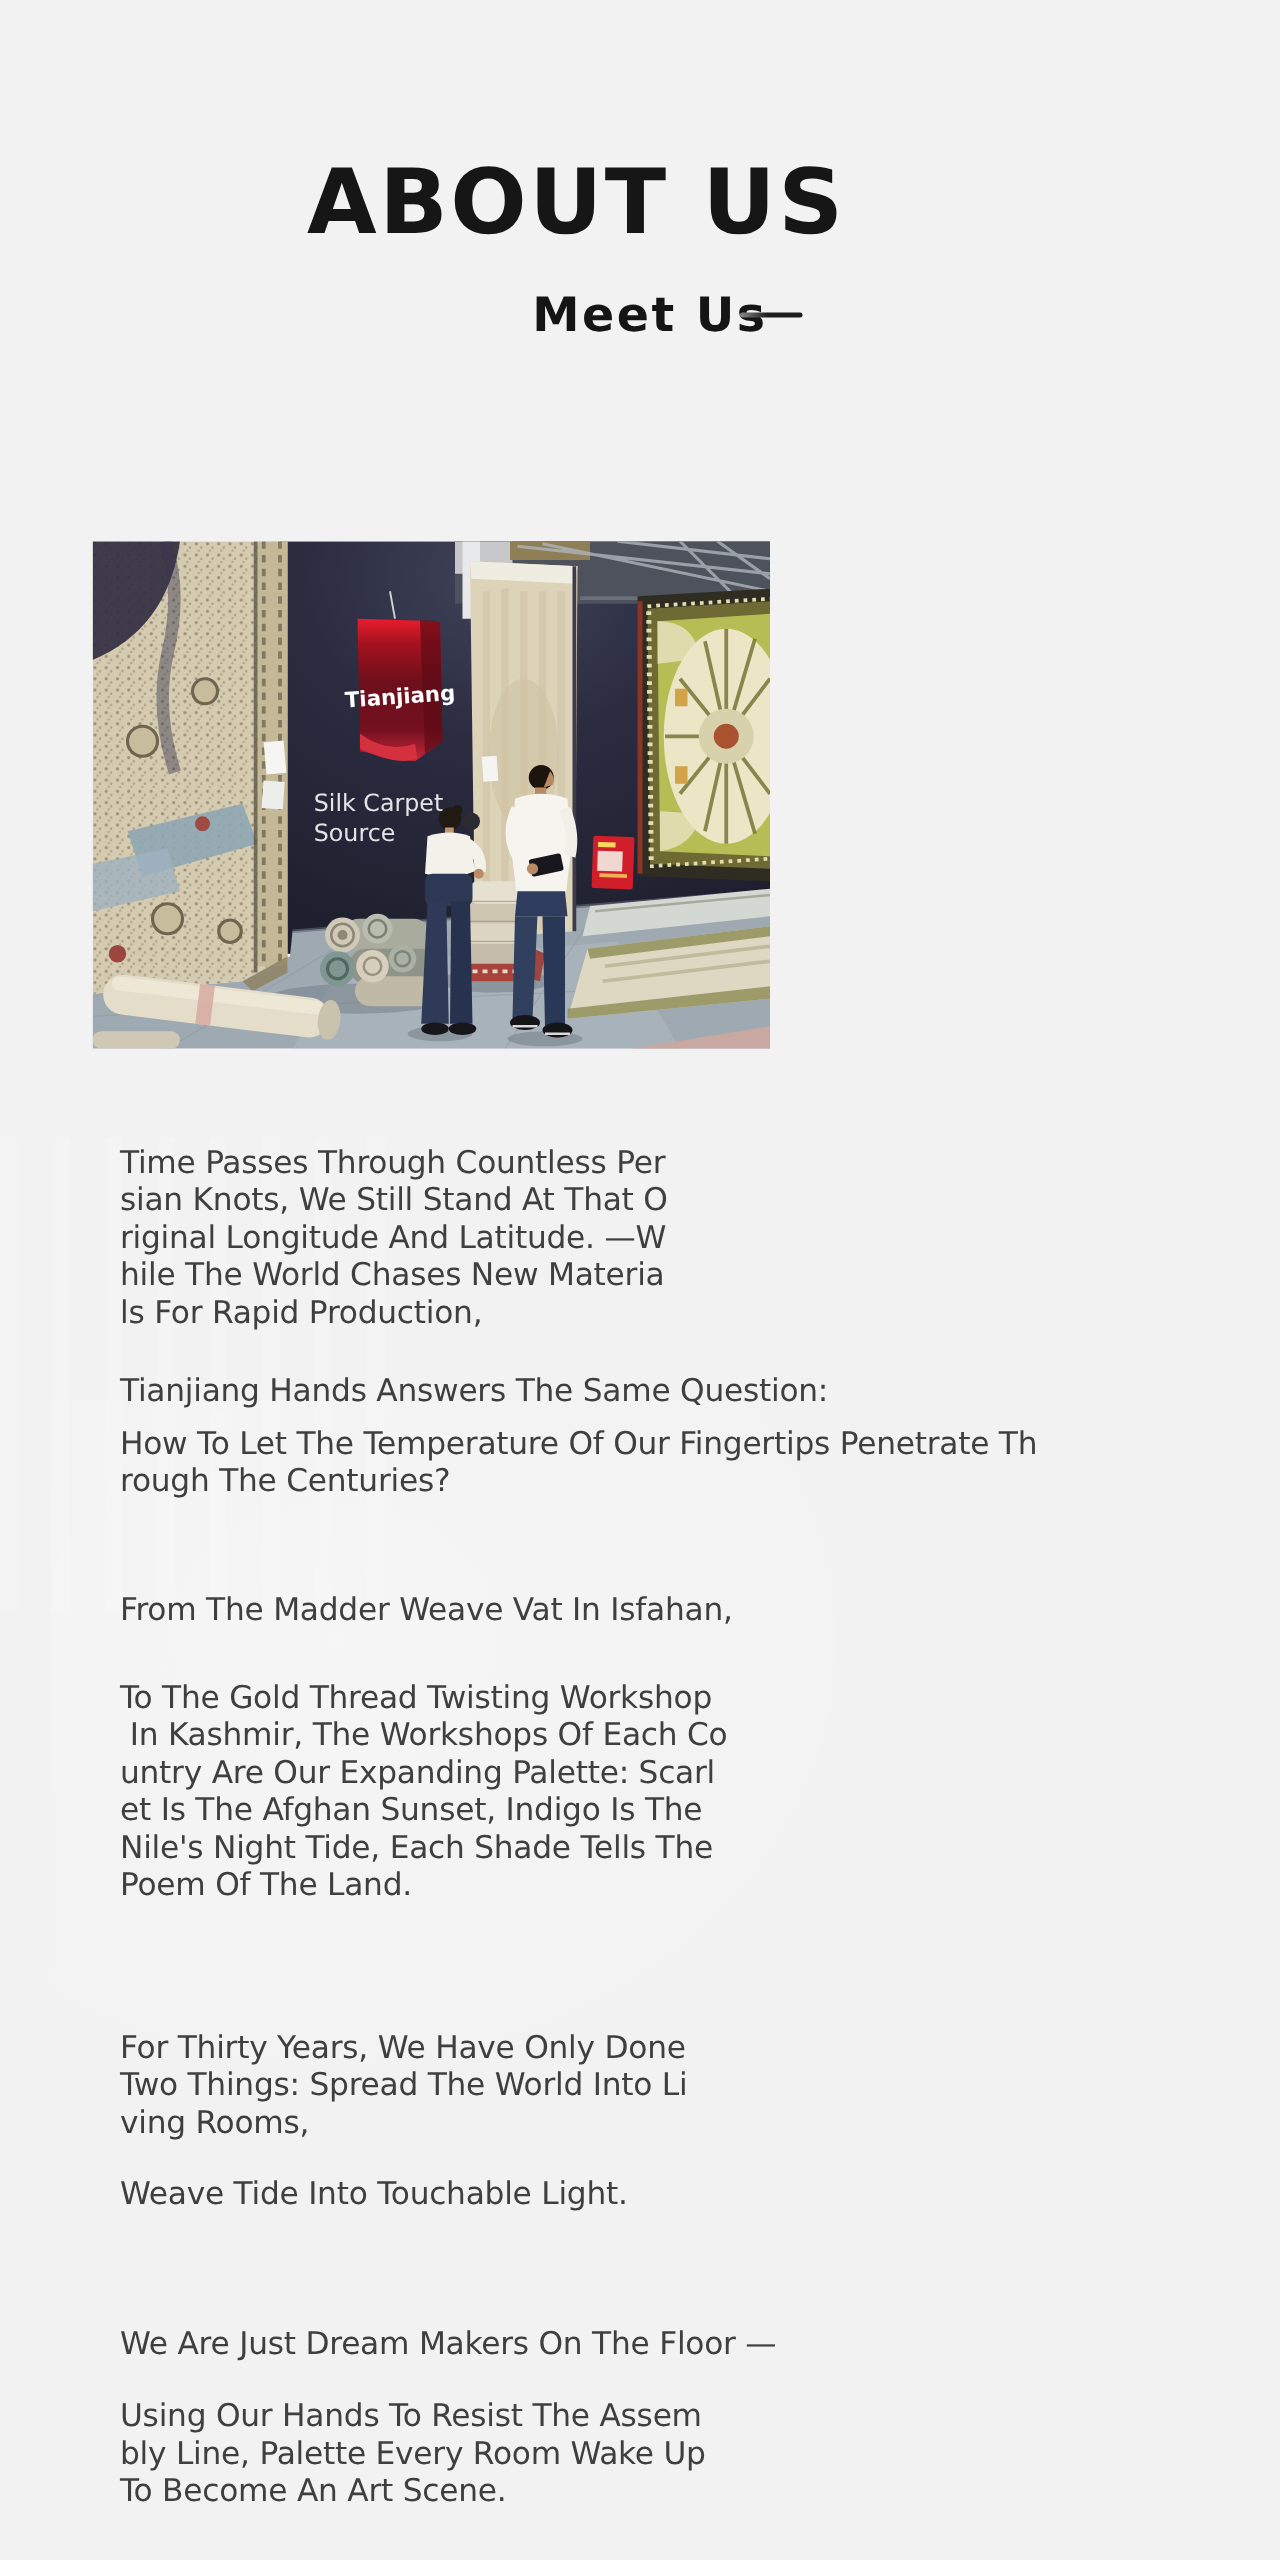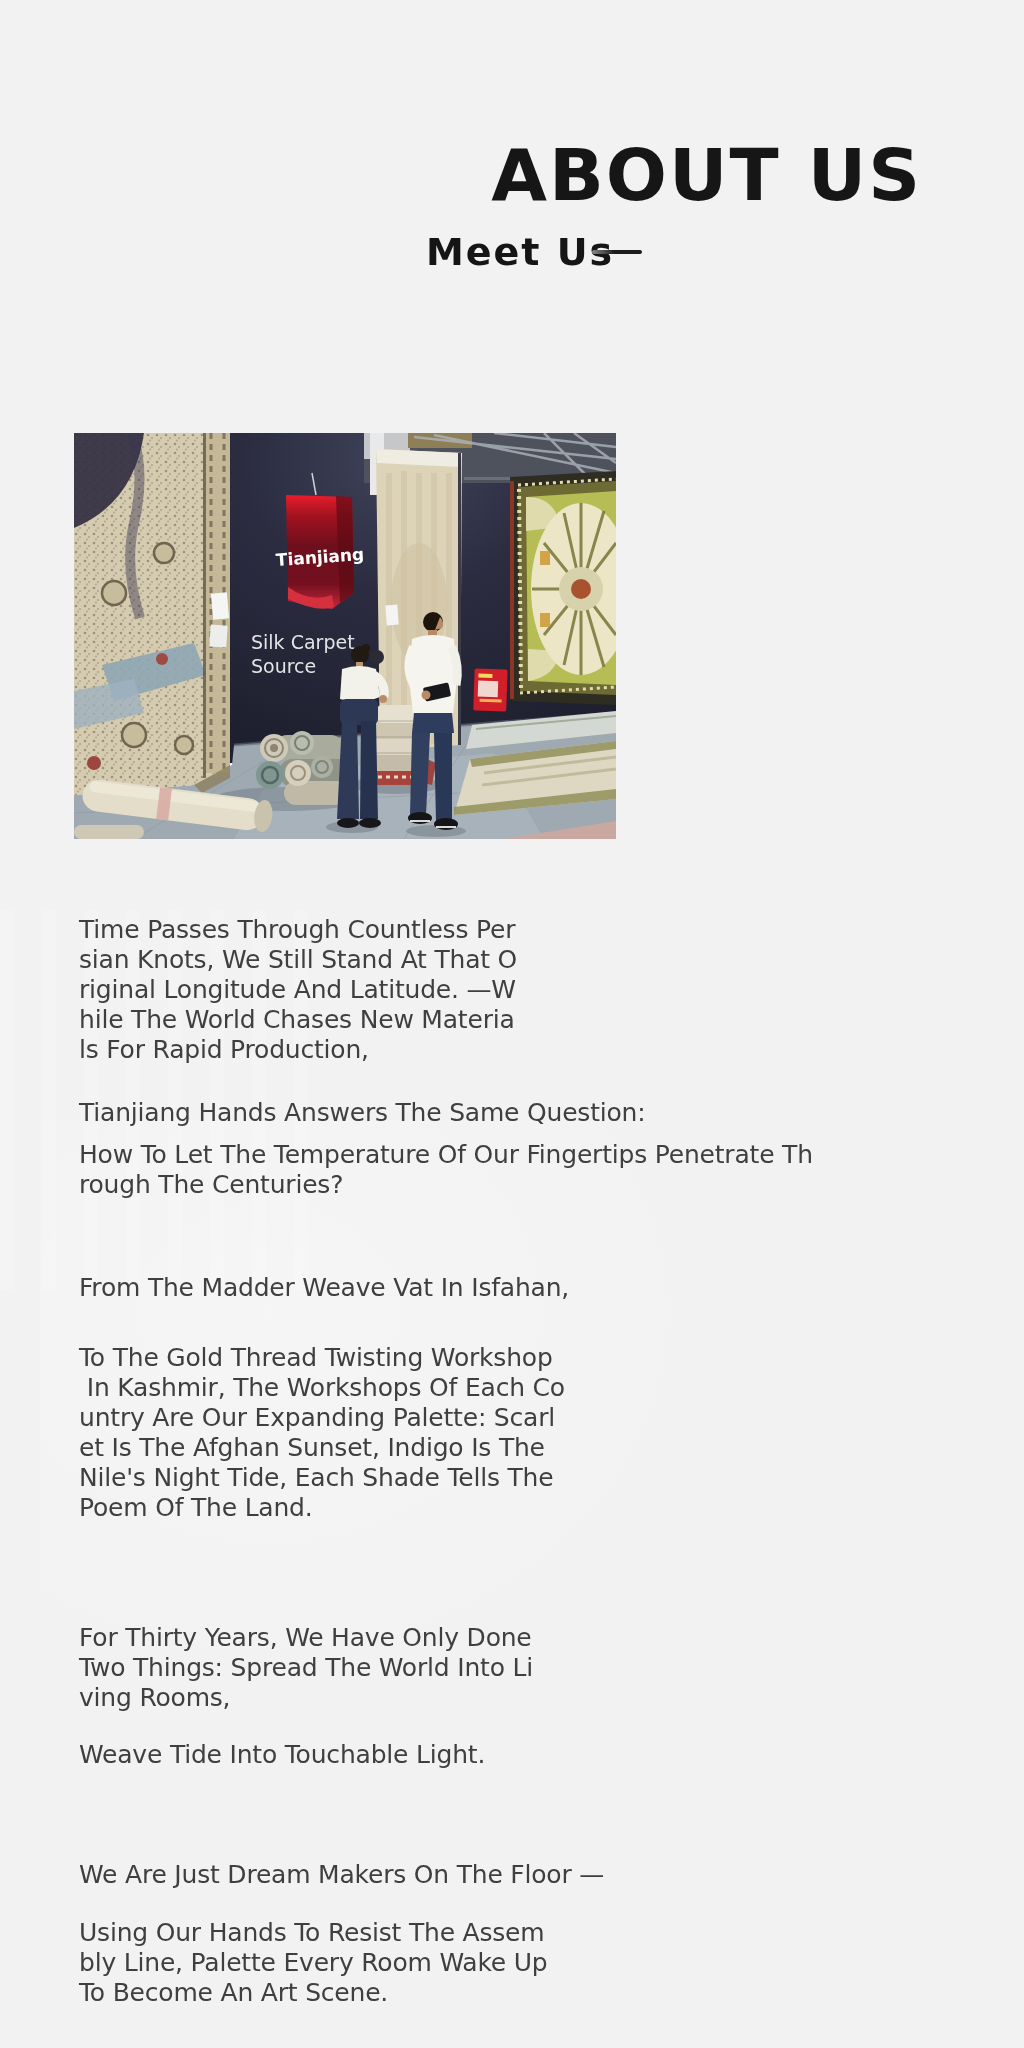--- a/index.html
+++ b/index.html
@@ -13,41 +13,41 @@
     position:absolute; left:0; top:910px; width:310px; height:380px;
     background:repeating-linear-gradient(90deg, rgba(255,255,255,.5) 0 14px, rgba(255,255,255,0) 14px 42px);
     opacity:.28; pointer-events:none;
   }
   .bg-glow {
     position:absolute; left:40px; top:1120px; width:760px; height:640px;
     background:radial-gradient(ellipse at 30% 30%, rgba(255,255,255,.55), rgba(255,255,255,0) 62%);
     opacity:.5; pointer-events:none;
   }
   .page-title {
-    position:absolute; top:139px; left:0; width:922px; margin:0;
-    text-align:right; font-size:72px; line-height:72px; font-weight:bold;
+    position:absolute; top:125px; left:0; width:922px; margin:0;
+    text-align:center; font-size:72px; line-height:72px; font-weight:bold;
     letter-spacing:2px; color:#161616;
   }
   .page-subtitle {
     position:absolute; top:230px; left:0; width:960px; margin:0;
     text-align:center; font-size:38px; line-height:44px; font-weight:bold;
     letter-spacing:2px; color:#151515;padding-left:40px;
   }
   .subtitle-dash {
     position:absolute; top:250px; left:592px; width:50px; height:4px;
     background:linear-gradient(90deg,#8a8a8a,#1c1c1c 45%,#1c1c1c);
     border-radius:2px;
   }
   .photo {
     position:absolute; left:74px; top:433px; width:542px; height:406px;
     margin:0; overflow:hidden;
   }
   .photo svg { display:block; }
   .para {
-    position:absolute; left:79px; width:900px; margin:0;
+    position:absolute; left:96px; width:900px; margin:0;
     font-size:25px; line-height:30px; color:#3f3f3f;
     letter-spacing:-0.2px; white-space:pre-wrap;
   }
 </style>
 </head>
 <body>
 
 <div class="page">
 
   <div class="bg-streaks"></div>

